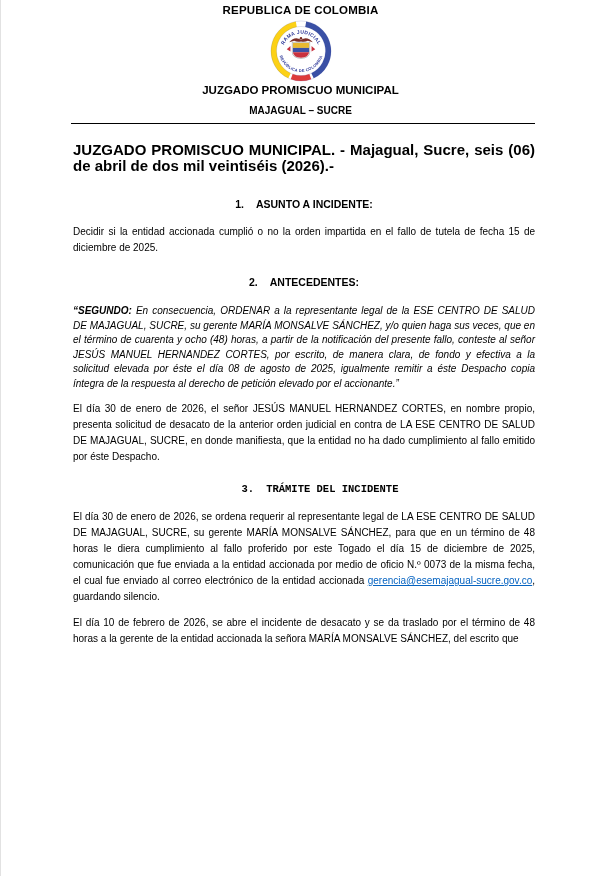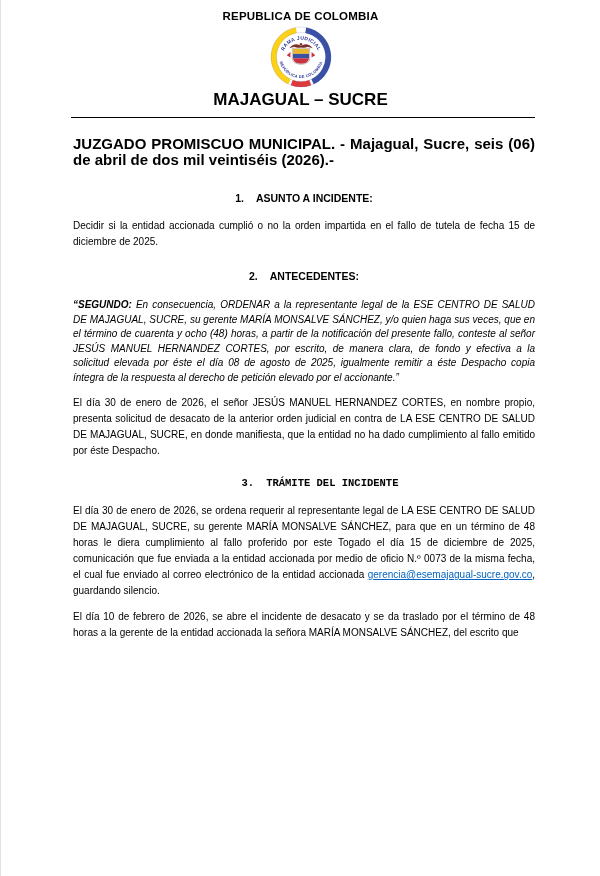--- a/index.html
+++ b/index.html
@@ -6,25 +6,25 @@
   .page {
     position:relative;
     width:600px; height:876px;
     background:#ffffff;
     border-left:1px solid #e2e2e2;
     box-sizing:border-box;
     font-family:"Liberation Sans", sans-serif;
     color:#000;
     overflow:hidden;
   }
-  .header { text-align:center; padding-top:10px; }
+  .header { text-align:center; padding-top:4px; }
   .country { font-size:11.5px; font-weight:bold; letter-spacing:0.2px; }
   .seal { display:block; width:62px; height:62px; margin:4px auto 2px auto; }
   .court { font-size:11.5px; font-weight:bold; margin-top:2px; }
-  .location { font-size:17px; font-weight:bold; margin-top:1px; }
+  .location { font-size:10px; font-weight:bold; margin-top:9px; }
   .rule { width:464px; margin:7px 0 0 70px; border-top:1.8px solid #000; height:0; }
   .content { width:462px; margin-left:72px; font-size:10px; line-height:16px; text-align:justify; }
   .content p { margin:0; }
   .bold { font-weight:bold; }
   .lh20 { line-height:16px; font-size:15px; }
   .mt18 { margin-top:18px !important; }
   .mt8  { margin-top:8px  !important; }
   .mt10 { margin-top:10px !important; }
   .mt12 { margin-top:12px !important; }
   .mt14 { margin-top:14px !important; }
@@ -70,20 +70,21 @@
         <circle cx="50" cy="29.5" r="2" fill="#7B2D26"></circle>
         <path d="M33 42 L27 47 L33 51 Z" fill="#C8313E"></path>
         <path d="M67 42 L73 47 L67 51 Z" fill="#C8313E"></path>
         <path d="M36 36 H64 V52 Q64 61 50 62 Q36 61 36 52 Z" fill="#ffffff" stroke="#555555" stroke-width="0.6"></path>
         <path d="M37 37 H63 V45 H37 Z" fill="#E8B830"></path>
         <path d="M37 45 H63 V52 H37 Z" fill="#3A50A5"></path>
         <path d="M37 52 H63 Q62.5 60 50 61 Q37.5 60 37 52 Z" fill="#C8313E"></path>
       </g>
     </svg>
 
+    <div class="court">JUZGADO PROMISCUO MUNICIPAL</div>
     <div class="location">MAJAGUAL – SUCRE</div>
   </div>
 
   <div class="rule"></div>
 
   <div class="content">
 
     <p class="bold lh20 mt18">JUZGADO PROMISCUO MUNICIPAL. - Majagual, Sucre, seis (06) de abril de dos mil veintiséis (2026).-</p>
 
 

